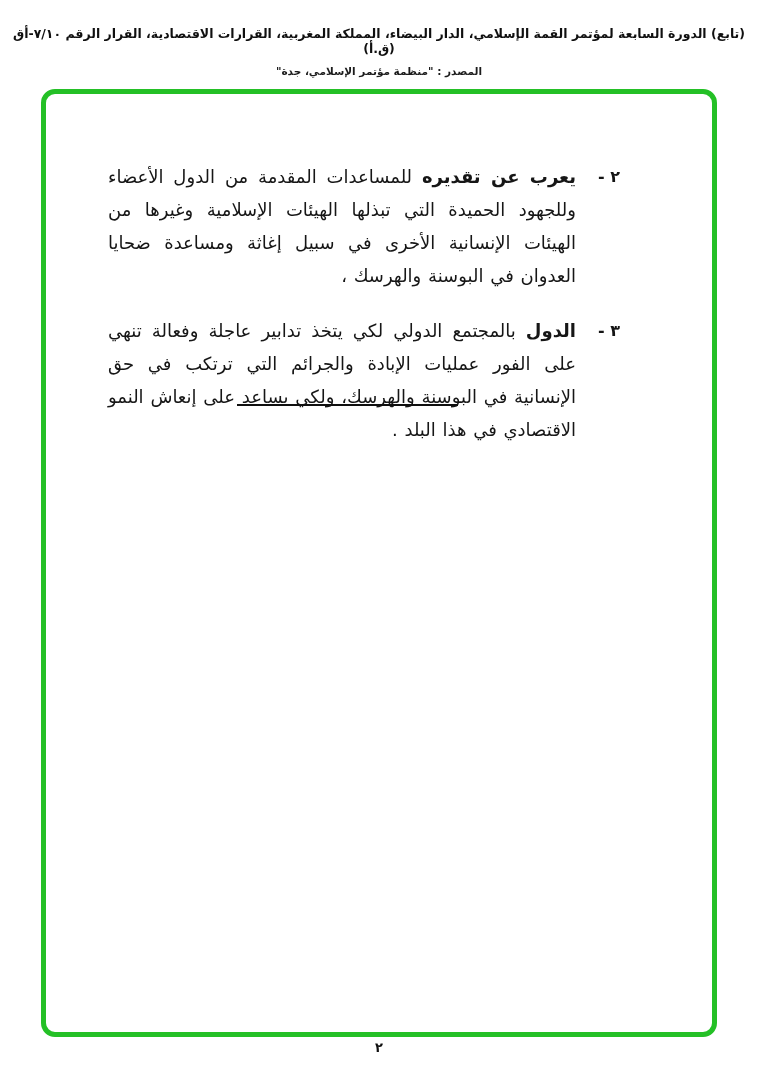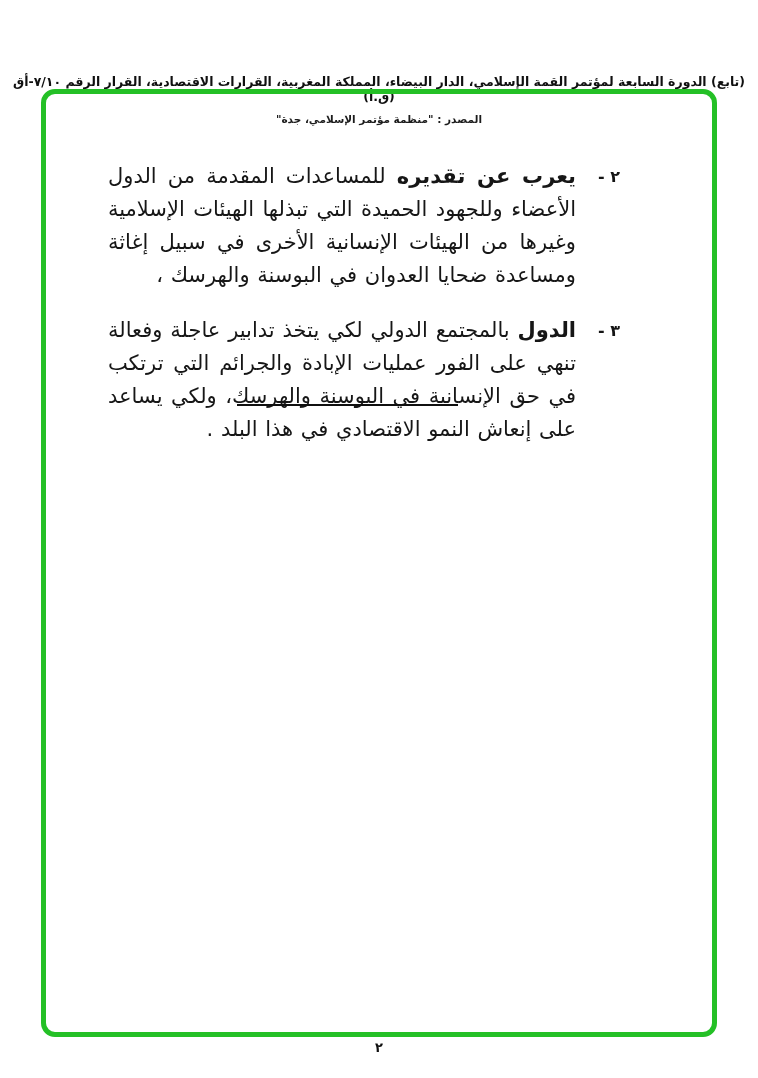--- a/index.html
+++ b/index.html
@@ -23,21 +23,20 @@
     left: 0;
     right: 0;
     text-align: center;
     direction: rtl;
   }
   .doc-header .line1 {
     font-size: 12.5px;
     font-weight: bold;
     letter-spacing: 0.2px;
     color: #101010;
-    margin-top: 48px;
   }
   .doc-header .line2 {
     margin-top: 9px;
     font-size: 10.5px;
     font-weight: bold;
     color: #1c1c1c;
   }
 
   
   .green-frame {
@@ -68,21 +67,21 @@
   .clause-number {
     flex: 0 0 44px;
     font-size: 16px;
     line-height: 33px;
     font-weight: bold;
     white-space: nowrap;
     color: #141414;
   }
   .clause-text {
     flex: 1 1 auto;
-    font-size: 21px;
+    font-size: 18px;
     line-height: 33px;
     text-align: justify;
     color: #161616;
     word-spacing: 1px;
   }
   .clause-lead {
     font-weight: bold;
   }
 
   

